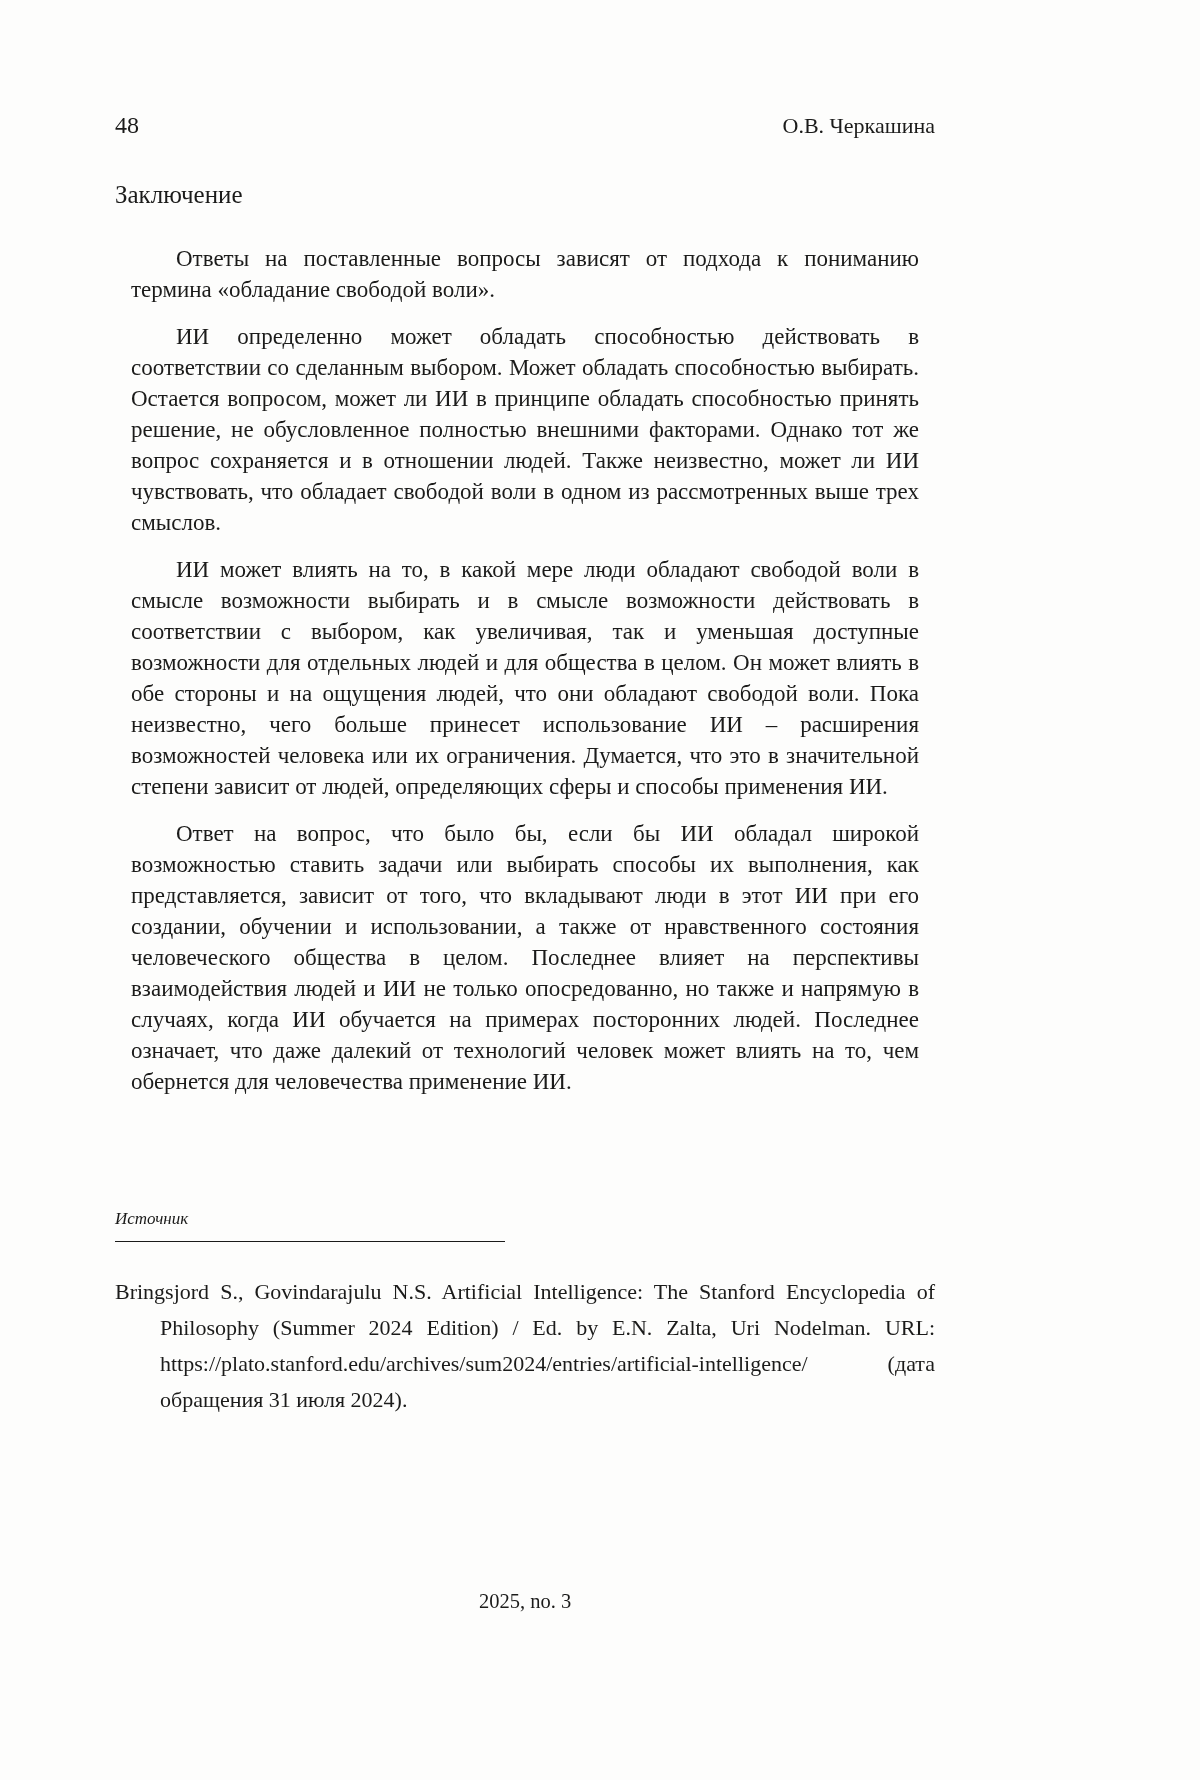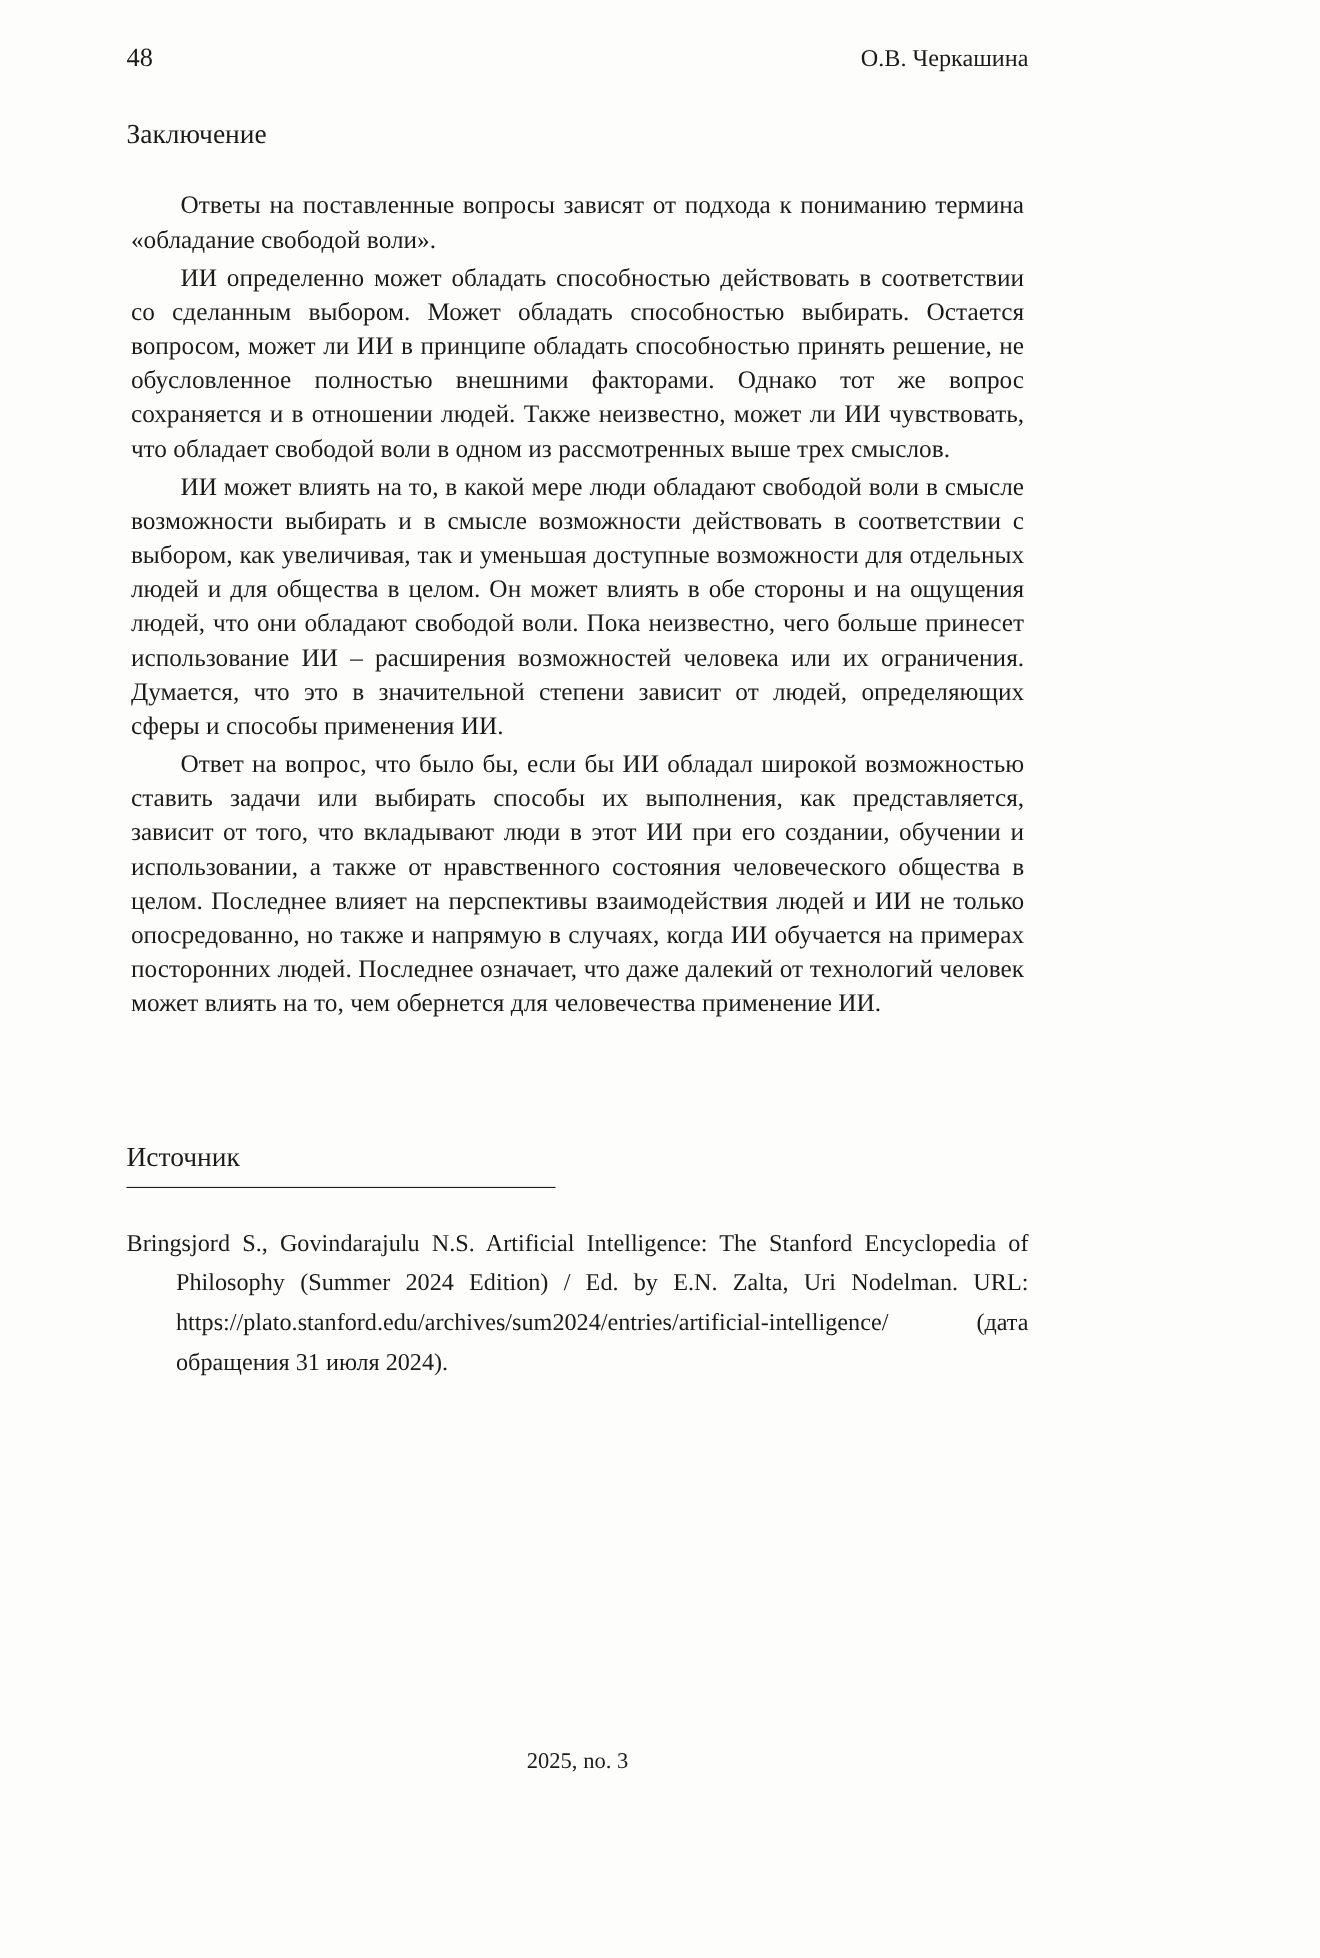--- a/index.html
+++ b/index.html
@@ -17,46 +17,47 @@
   .content {
     position: absolute;
     left: 115px;
     top: 0;
     width: 820px;
   }
   .running-header {
     display: flex;
     justify-content: space-between;
     align-items: baseline;
-    margin-top: 40px;
+    margin-top: 112px;
     font-size: 23px;
   }
   .page-number { font-size: 24px; }
   .running-author { font-size: 22px; }
   .section-title {
     font-weight: normal;
     font-size: 25px;
     margin: 42px 0 34px 0;
   }
   .body-text p {
-    margin: 4px;
+    margin: 16px;
     font-size: 23px;
     line-height: 31px;
     text-align: justify;
     text-indent: 45px;
   }
   .source-title-wrap {
     margin-top: 112px;
     width: 390px;
     border-bottom: 1.5px solid #1b1b1a;
     padding-bottom: 12px;
   }
   .source-title {
+    font-style: italic;
     font-weight: normal;
-    font-size: 25px;
+    font-size: 17px;
     margin: 0;
   }
   .bibliography {
     margin-top: 32px;
     font-size: 22px;
     line-height: 36px;
     text-align: justify;
     padding-left: 45px;
     text-indent: -45px;
   }

